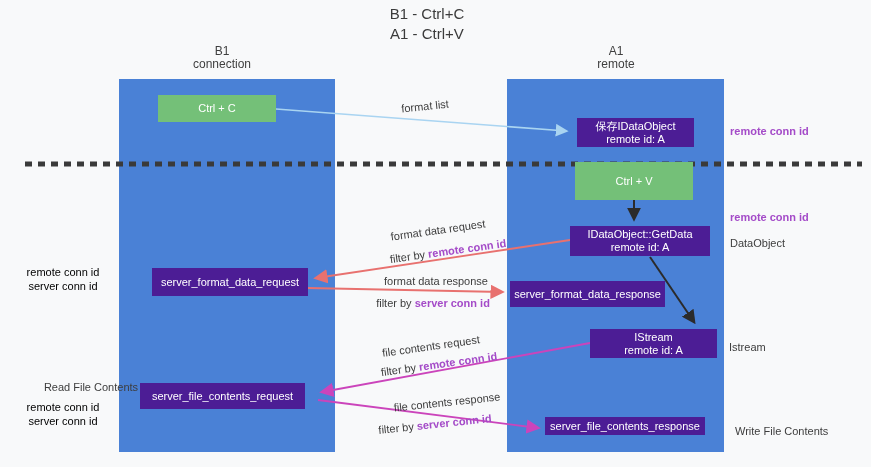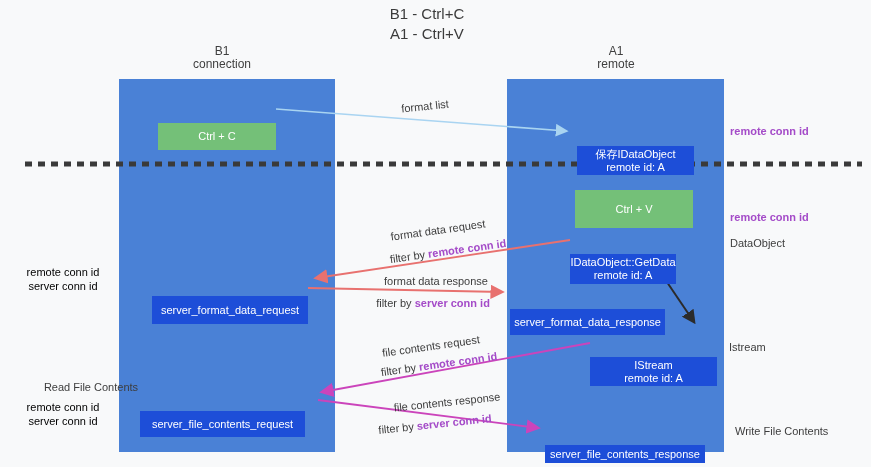--- a/index.html
+++ b/index.html
@@ -15,27 +15,27 @@
   .col-header.right{left:546px;}
 
   .lifeline{position:absolute;top:79px;height:373px;background:#4a81d6;}
   .lifeline.left{left:119px;width:216px;}
   .lifeline.right{left:507px;width:217px;}
 
   svg.arrows{position:absolute;left:0;top:0;z-index:2;}
 
   .box{position:absolute;z-index:3;display:flex;flex-direction:column;
        align-items:center;justify-content:center;color:#fff;font-size:11px;
-       line-height:13px;text-align:center;margin-top:28px;}
+       line-height:13px;text-align:center;}
   .box.green{background:#74c078;}
-  .box.orange{background:#1d4ed8;}
+  .box.orange{background:#4c1d95;}
   .b-ctrl-c{left:158px;top:95px;width:118px;height:27px;}
   .b-save{left:577px;top:118px;width:117px;height:29px;}
   .b-ctrl-v{left:575px;top:162px;width:118px;height:38px;}
-  .b-getdata{left:570px;top:226px;width:106px;height:30px;}
+  .b-getdata{left:570px;top:226px;width:140px;height:30px;}
   .b-fmt-req{left:152px;top:268px;width:156px;height:28px;}
   .b-fmt-resp{left:510px;top:281px;width:155px;height:26px;}
   .b-istream{left:590px;top:329px;width:127px;height:29px;}
   .b-file-req{left:140px;top:383px;width:165px;height:26px;}
   .b-file-resp{left:545px;top:417px;width:160px;height:18px;}
 
   .alabel{position:absolute;z-index:3;white-space:nowrap;font-size:11px;
           color:#3d3d3d;transform:translate(-50%,-50%);}
   .alabel .id{font-weight:bold;color:#a44bc8;}
   .la-format-list{left:425px;top:106px;transform:translate(-50%,-50%) rotate(-6deg);}

